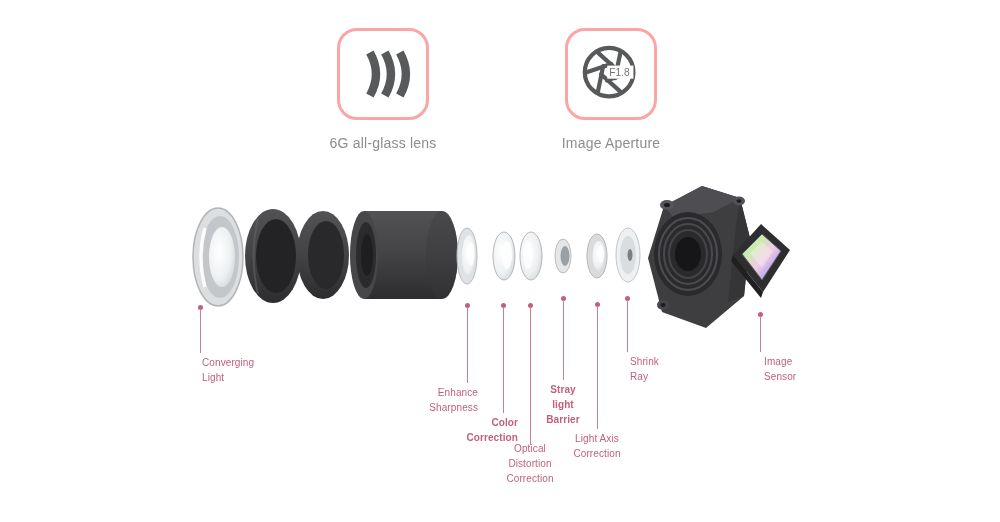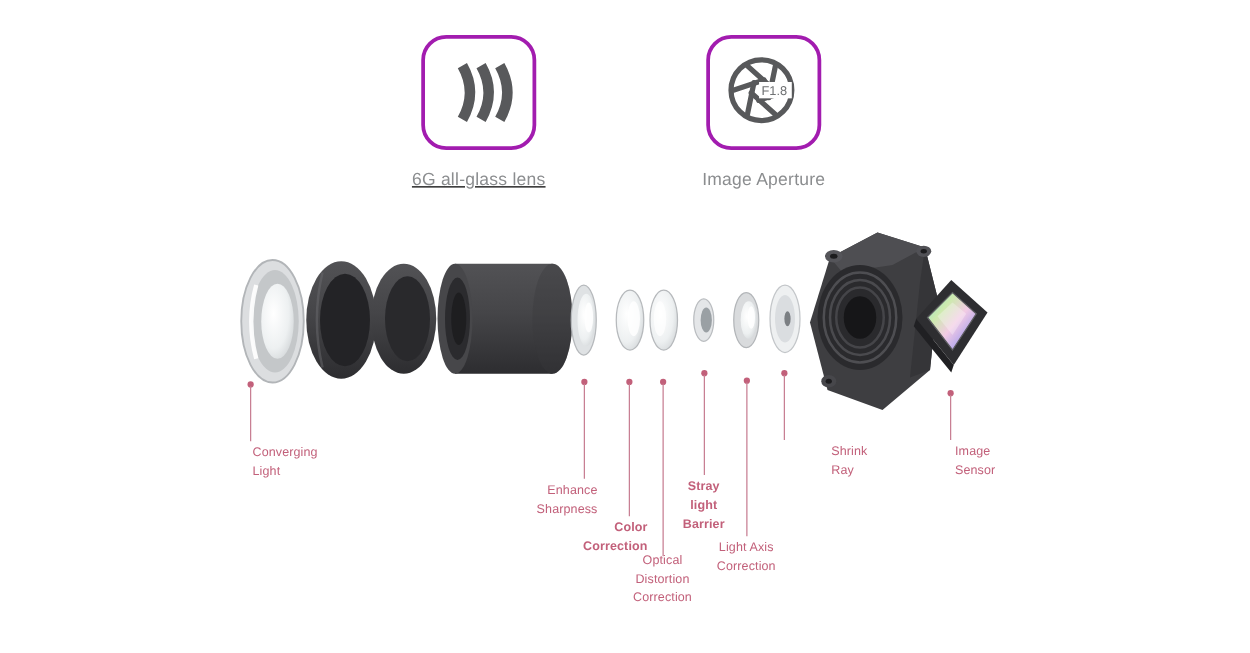--- a/index.html
+++ b/index.html
@@ -2,39 +2,39 @@
 <html><head>
 <meta charset="utf-8">
 <style>
   * { margin:0; padding:0; box-sizing:border-box; }
   html,body { background:#ffffff; }
   body { font-family:"Liberation Sans", sans-serif; }
   .stage { position:relative; width:1000px; height:522px; background:#ffffff; overflow:hidden; }
 
   
   .feature { position:absolute; width:160px; text-align:center; }
-  .feature-box { width:92px; height:92px; border:3px solid #a21caf; border-radius:20px;
+  .feature-box { width:92px; height:92px; border:3px solid #fca5a5; border-radius:20px;
                  margin:0 auto; display:flex; align-items:center; justify-content:center; background:#fff; }
   .feature-label { margin-top:15px; font-size:14px; color:#8b8d8f; letter-spacing:.2px; }
 
   
   .exploded { position:absolute; left:0; top:0; width:1000px; height:522px; }
 
   
   .callout-dot { position:absolute; width:5px; height:5px; border-radius:50%; background:#c2607a; }
   .callout-line { position:absolute; width:1px; background:#c87f93; }
   .callout-text { position:absolute; font-size:10px; line-height:15px; color:#c2607a;
                   white-space:pre-line; letter-spacing:.1px; }
 </style>
 </head>
 <body>
 
 <div class="stage">
 
-  <div class="feature" style="left:303px; top:28px;text-decoration:underline;">
+  <div class="feature" style="left:303px; top:28px;">
     <div class="feature-box">
       <svg width="86" height="86" viewBox="0 0 92 92">
         <path d="M 32 23 q 13 23 0 46" stroke="#58595b" stroke-width="9" fill="none"></path>
         <path d="M 48 23 q 13 23 0 46" stroke="#58595b" stroke-width="9" fill="none"></path>
         <path d="M 64 23 q 13 23 0 46" stroke="#58595b" stroke-width="9" fill="none"></path>
       </svg>
     </div>
     <div class="feature-label">6G all-glass lens</div>
   </div>
 
@@ -203,21 +203,21 @@
   <div>
     <span class="callout-dot" style="left:595px; top:302px;"></span>
     <span class="callout-line" style="left:597px; top:306px; height:123px;"></span>
     <div class="callout-text" style="left:547px; top:431px; width:100px; text-align:center;">Light Axis
 Correction</div>
   </div>
 
   <div>
     <span class="callout-dot" style="left:625px; top:296px;"></span>
     <span class="callout-line" style="left:627px; top:300px; height:52px;"></span>
-    <div class="callout-text" style="left:630px; top:354px; width:70px; text-align:left;margin-left:35px;">Shrink
+    <div class="callout-text" style="left:630px; top:354px; width:70px; text-align:left;">Shrink
 Ray</div>
   </div>
 
   <div>
     <span class="callout-dot" style="left:758px; top:312px;"></span>
     <span class="callout-line" style="left:760px; top:316px; height:36px;"></span>
     <div class="callout-text" style="left:764px; top:354px; width:70px; text-align:left;">Image
 Sensor</div>
   </div>
 

